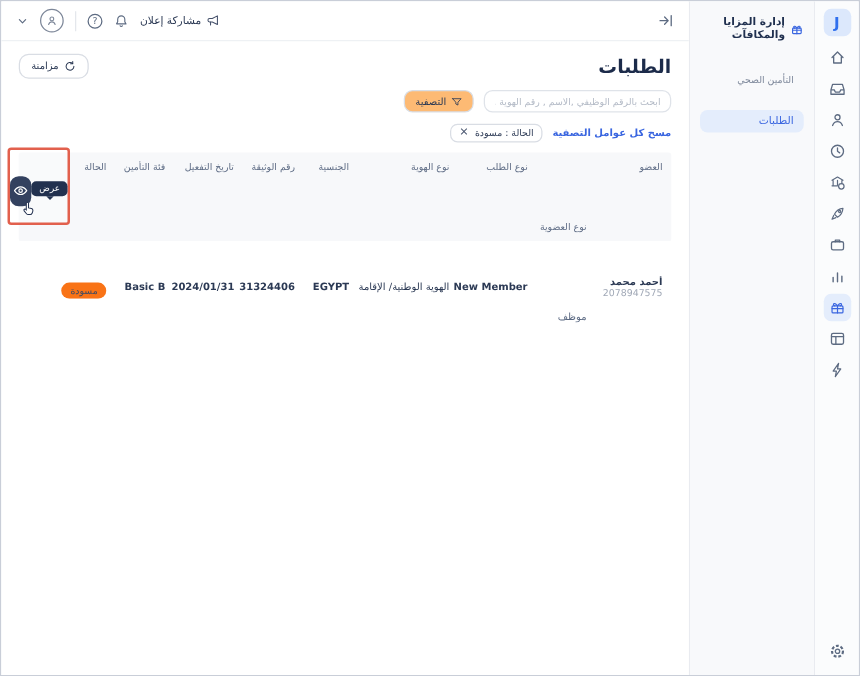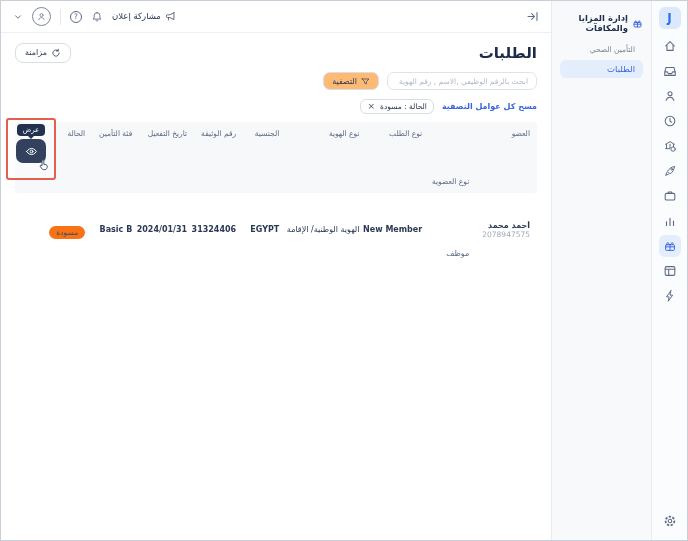--- a/index.html
+++ b/index.html
@@ -36,42 +36,42 @@
     font-weight: bold; font-size: 12px; margin-bottom: 3px;
   }
   .rail-active { background: #e4edfc; color: #3a66e0; }
   .rail-spacer { flex: 1; }
 
   
   .sidebar {
     width: 100px; background: #f8f9fb;
     border-left: 1px solid #e9ebf0;
     padding: 10px 8px; flex-shrink: 0;
-    display: flex; flex-direction: column;
+    display: flex; flex-direction: column; gap: 14px;
   }
   .sb-head { display: flex; align-items: center; gap: 4px; padding: 2px 0 8px; }
   .sb-head svg { width: 11px; height: 11px; color: #3a66e0; flex-shrink: 0; }
   .sb-title { font-size: 8.5px; font-weight: bold; color: #20304f; line-height: 1.2; }
   .sb-item { font-size: 8px; color: #7a8598; padding: 4px 8px; border-radius: 6px; cursor: pointer; }
   .sb-item.small { font-size: 7.5px; }
   .sb-item.active { background: #e4edfc; color: #3a66e0; font-size: 8.5px; margin: 2px 0; }
   .sb-item.plain { color: #46536d; font-size: 8.5px; }
 
   
   .main { flex: 1; display: flex; flex-direction: column; background: #fff; min-width: 0; }
 
   .topbar {
     height: 32px; border-bottom: 1px solid #eef1f4;
     display: flex; align-items: center; justify-content: space-between;
     padding: 0 12px; flex-shrink: 0;
   }
   .collapse-btn { color: #5d6b82; display: flex; align-items: center; cursor: pointer; }
   .collapse-btn svg { width: 13px; height: 13px; }
   .tb-group { display: flex; align-items: center; gap: 9px; }
-  .share-btn { display: flex; gap: 4px; font-size: 8.5px; color: #2b3954; cursor: pointer; }
+  .share-btn { display: flex; align-items: center; gap: 4px; font-size: 8.5px; color: #2b3954; cursor: pointer; }
   .share-btn svg { width: 11px; height: 11px; color: #44506a; }
   .tb-icon { color: #5d6b82; display: flex; cursor: pointer; }
   .tb-icon svg { width: 12px; height: 12px; }
   .help-circle {
     width: 12px; height: 12px; border: 1px solid #5d6b82; border-radius: 50%;
     font-size: 7.5px; color: #5d6b82; display: flex; align-items: center; justify-content: center;
     cursor: pointer;
   }
   .tb-divider { width: 1px; height: 16px; background: #e4e7ec; }
   .avatar {
@@ -146,21 +146,21 @@
   .badge {
     display: inline-block; background: #f97316; border-radius: 999px;
     padding: 2px 7px; font-size: 7.5px; color: #3f4b63; text-align: right;
   }
 
   
   .annotation {
     position: absolute; left: -9px; top: -4px;
     width: 50px; height: 62px;
     border: 2px solid #e2604d; border-radius: 3px;
-    display: flex; flex-direction: column; align-items: center;
+    display: flex; flex-direction: row; align-items: center;
     padding-top: 4px; z-index: 5; background: rgba(255,255,255,0.25);
   }
   .tooltip {
     background: #22314f; color: #fff; font-size: 7px;
     padding: 2px 6px; border-radius: 4px; position: relative; white-space: nowrap;
   }
   .tooltip::after {
     content: ""; position: absolute; bottom: -3px; left: 50%; margin-left: -3px;
     border-width: 3px 3px 0; border-style: solid;
     border-color: #22314f transparent transparent;

